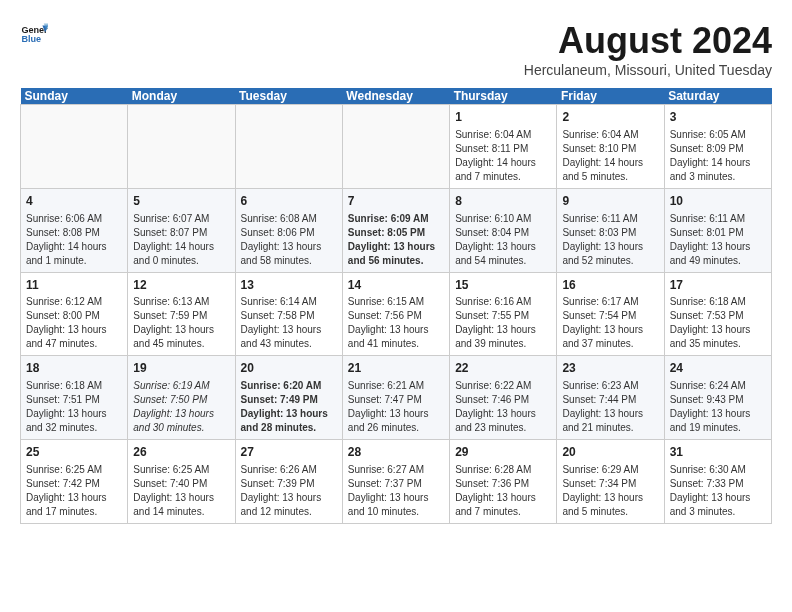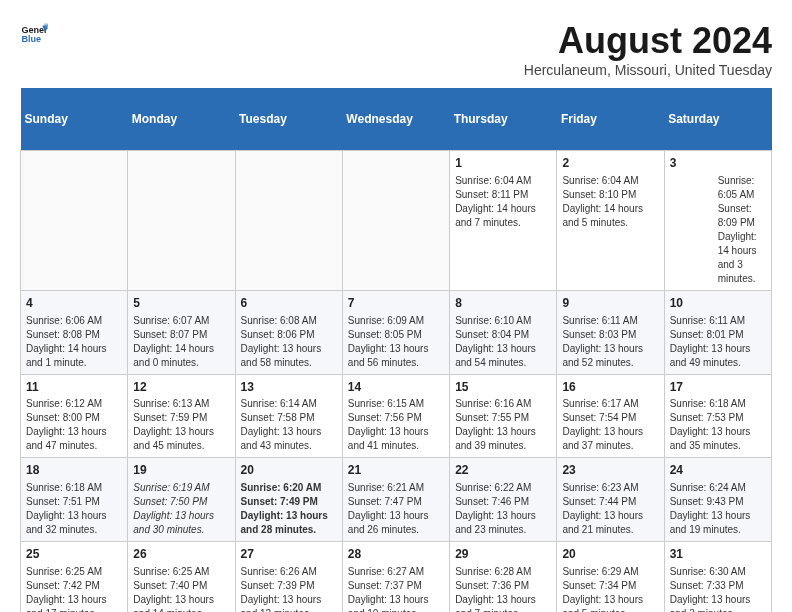--- a/index.html
+++ b/index.html
@@ -38,21 +38,21 @@
       color: #444;
     }
     table {
       width: 100%;
       border-collapse: collapse;
       font-size: 11px;
     }
     thead tr th {
       background-color: #2a6db5;
       color: #fff;
-      padding: 24px 4px;
+      padding: 1px 4px;
       text-align: left;
       font-size: 12px;
       font-weight: bold;
     }
     tbody tr td {
       border: 1px solid #ccc;
       padding: 4px 5px;
       vertical-align: top;
       min-height: 70px;
       width: calc(100% / 7);
@@ -124,21 +124,21 @@
         </td>
         <td>
           <span class="day-num">2</span>
           <div class="day-info" style="white-space: pre-line;">Sunrise: 6:04 AM
 Sunset: 8:10 PM
 Daylight: 14 hours
 and 5 minutes.</div>
         </td>
         <td>
           <span class="day-num">3</span>
-          <div class="day-info" style="white-space: pre-line; margin-left: 48px;">Sunrise: 6:05 AM
+          <div class="day-info" style="white-space: pre-line;">Sunrise: 6:05 AM
 Sunset: 8:09 PM
 Daylight: 14 hours
 and 3 minutes.</div>
         </td>
       </tr>
       <tr>
         <td>
           <span class="day-num">4</span>
           <div class="day-info" style="white-space: pre-line;">Sunrise: 6:06 AM
 Sunset: 8:08 PM
@@ -154,21 +154,21 @@
         </td>
         <td>
           <span class="day-num">6</span>
           <div class="day-info" style="white-space: pre-line;">Sunrise: 6:08 AM
 Sunset: 8:06 PM
 Daylight: 13 hours
 and 58 minutes.</div>
         </td>
         <td>
           <span class="day-num">7</span>
-          <div class="day-info" style="white-space: pre-line;">Sunrise: 6:09 AM
+          <div class="day-info" style="white-space: pre-line; font-weight: bold;">Sunrise: 6:09 AM
 Sunset: 8:05 PM
 Daylight: 13 hours
 and 56 minutes.</div>
         </td>
         <td>
           <span class="day-num">8</span>
           <div class="day-info" style="white-space: pre-line;">Sunrise: 6:10 AM
 Sunset: 8:04 PM
 Daylight: 13 hours
 and 54 minutes.</div>

